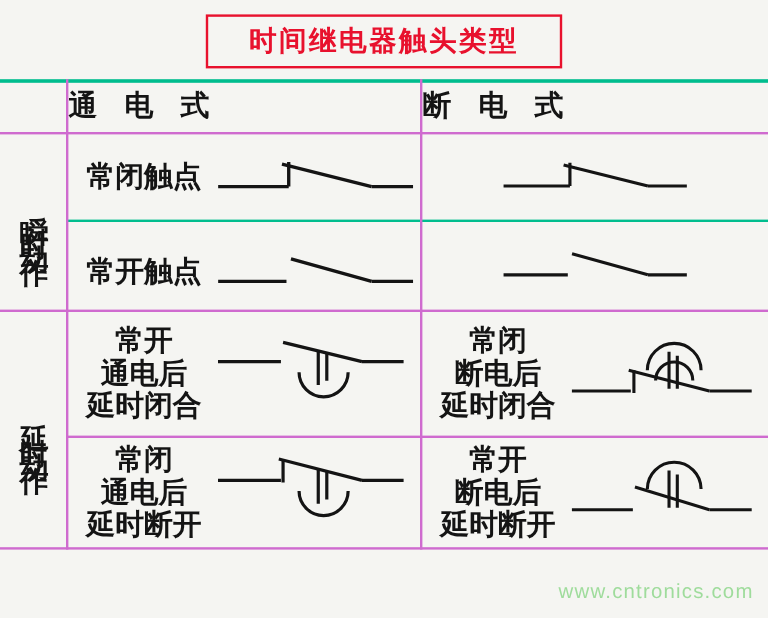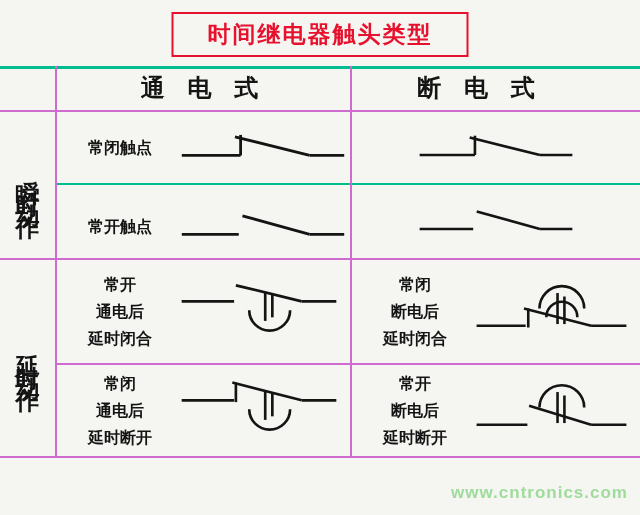--- a/index.html
+++ b/index.html
@@ -14,39 +14,39 @@
     border:2px solid #e8112d;color:#e8112d;
     font-size:23px;font-weight:bold;letter-spacing:2px;
     padding:5px 34px;white-space:nowrap;background:transparent;
   }
   .hline,.vline{position:absolute;}
   .teal{background:#00bd8e;}
   .magenta{background:#cf6bcf;}
   .cell{position:absolute;display:flex;align-items:center;}
   .cell.center{justify-content:center;}
   .hdr{
-    justify-content:center;font-size:24px;font-weight:bold;letter-spacing:8px;
+    font-size:24px;font-weight:bold;letter-spacing:8px;
   }
   .vgroup{
     position:absolute;display:flex;align-items:center;justify-content:center;
   }
   .vlabel{
     writing-mode:vertical-rl;text-orientation:upright;
     font-size:24px;font-weight:bold;letter-spacing:12px;line-height:1;
   }
   .lbl{
-    font-size:16px;font-weight:bold;text-align:center;
+    font-size:24px;font-weight:bold;text-align:center;
     white-space:pre-line;line-height:27px;
     width:118px;flex:0 0 auto;margin-left:4px;
   }
   .sym{flex:0 0 auto;}
   .st{stroke:#141414;stroke-width:3;fill:none;stroke-linecap:butt;}
   .watermark{
     position:absolute;right:12px;bottom:12px;
-    font-size:17px;font-weight:bold;color:#9fdc9c;letter-spacing:1px;
+    font-size:17px;font-weight:normal;color:#9fdc9c;letter-spacing:1px;
   }
 </style>
 </head>
 <body>
 
 <div class="stage">
 
   <div class="title-box">时间继电器触头类型</div>
 
   <div class="hline teal" style="left:0;top:66px;width:640px;height:3px"></div>

